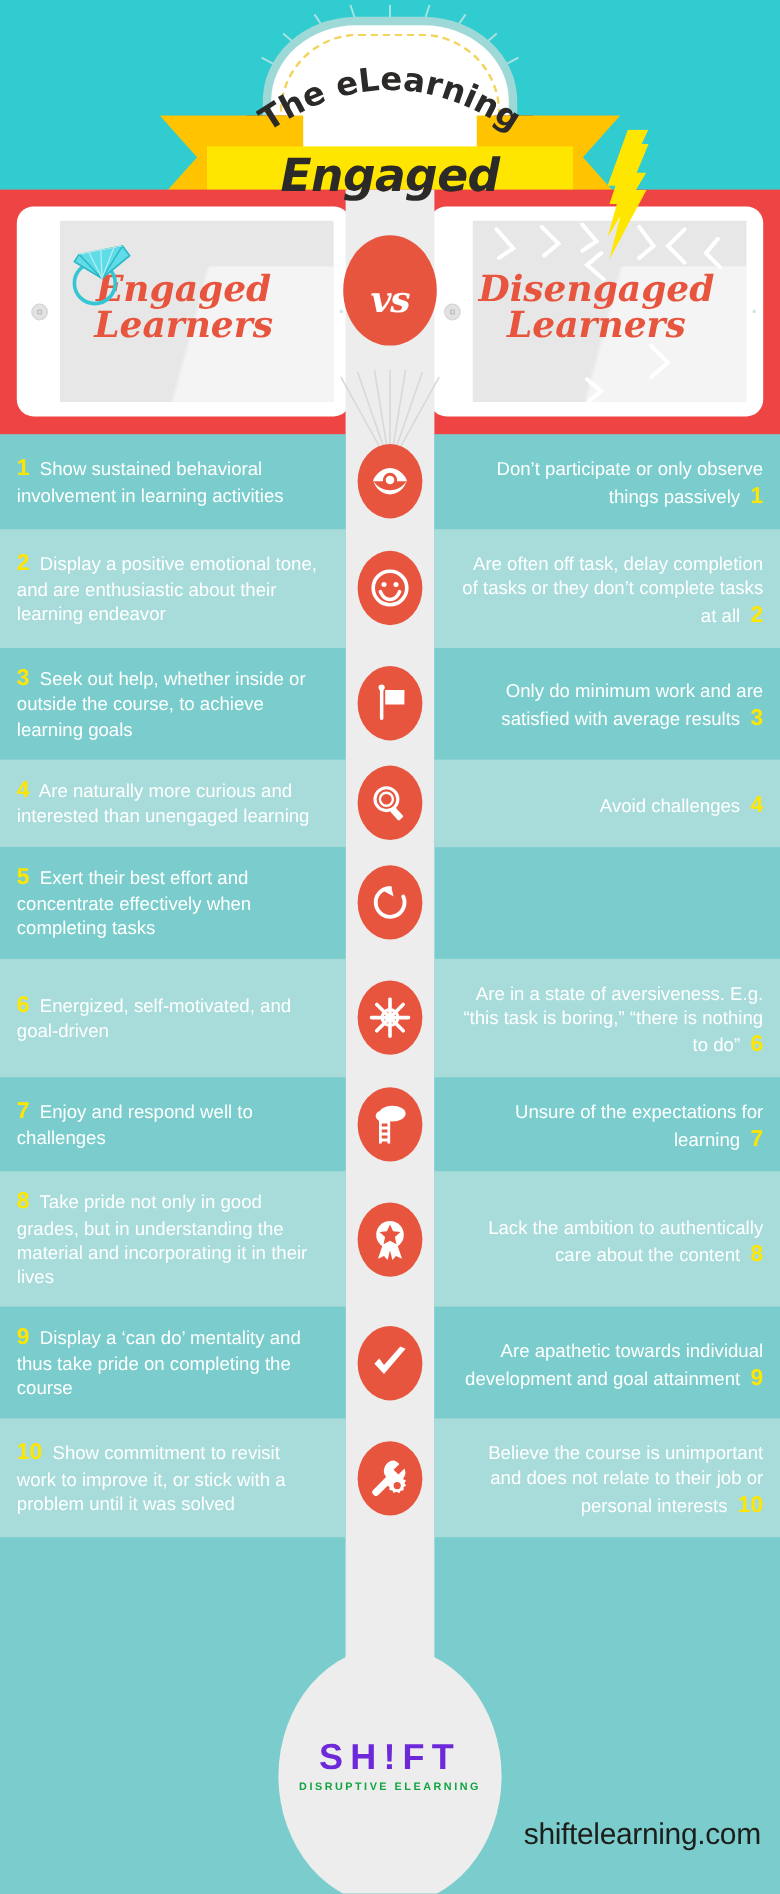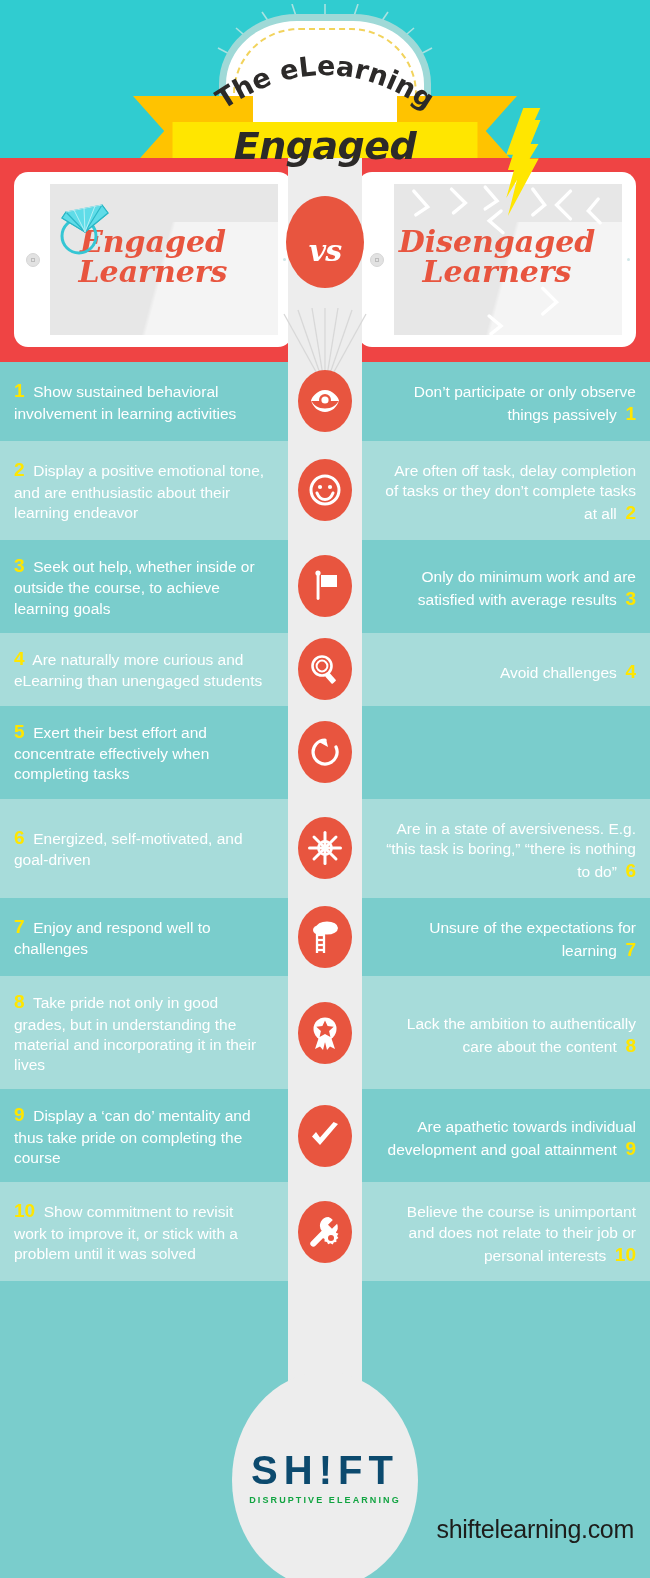--- a/index.html
+++ b/index.html
@@ -181,21 +181,21 @@
   .footer{
     position:absolute;left:0;top:1388px;width:650px;height:190px;
     background:#7ACDCC;
   }
   .logo-wrap{
     position:absolute;left:50%;top:1448px;transform:translateX(-50%);
     text-align:center;z-index:5;width:190px;
   }
   .logo-main{
     font-family:"Liberation Sans", sans-serif;
-    font-weight:bold;font-size:40px;letter-spacing:6px;color:#0c4a6e;
+    font-weight:bold;font-size:30px;letter-spacing:6px;color:#6d28d9;
   }
   .logo-sub{
     margin-top:2px;
     font-family:"Liberation Sans", sans-serif;
     font-weight:bold;font-size:9px;letter-spacing:2.1px;color:#11A441;
   }
   .site-url{
     position:absolute;right:16px;top:1515px;
     font-family:"Liberation Sans", sans-serif;
     font-size:25px;color:#1D1D1B;letter-spacing:-0.3px;
@@ -353,21 +353,21 @@
               <path d="M13 6h16v12H13z"></path>
             </svg>
           </div>
         </div>
         <div class="side right">
           <div><span>Only do minimum work and are satisfied with average results</span> &nbsp;<span class="num">3</span></div>
         </div>
       </div>
       <div class="row light">
         <div class="side left">
-          <div><span class="num">4</span>&nbsp; <span>Are naturally more curious and eLearning than unengaged students</span></div>
+          <div><span class="num">4</span>&nbsp; <span>Are naturally more curious and interested than unengaged learning</span></div>
         </div>
         <div class="center-cell">
           <div class="icon-circle">
             <svg width="34" height="34" viewBox="0 0 34 34" fill="#fff">
               <circle cx="14" cy="14" r="9.5" fill="none" stroke="#fff" stroke-width="2.6"></circle>
               <circle cx="14" cy="14" r="5.4" fill="none" stroke="#fff" stroke-width="2"></circle>
               <rect x="19.5" y="21" width="5.6" height="11" rx="1" transform="rotate(-42 22 26)"></rect>
             </svg>
           </div>
         </div>

